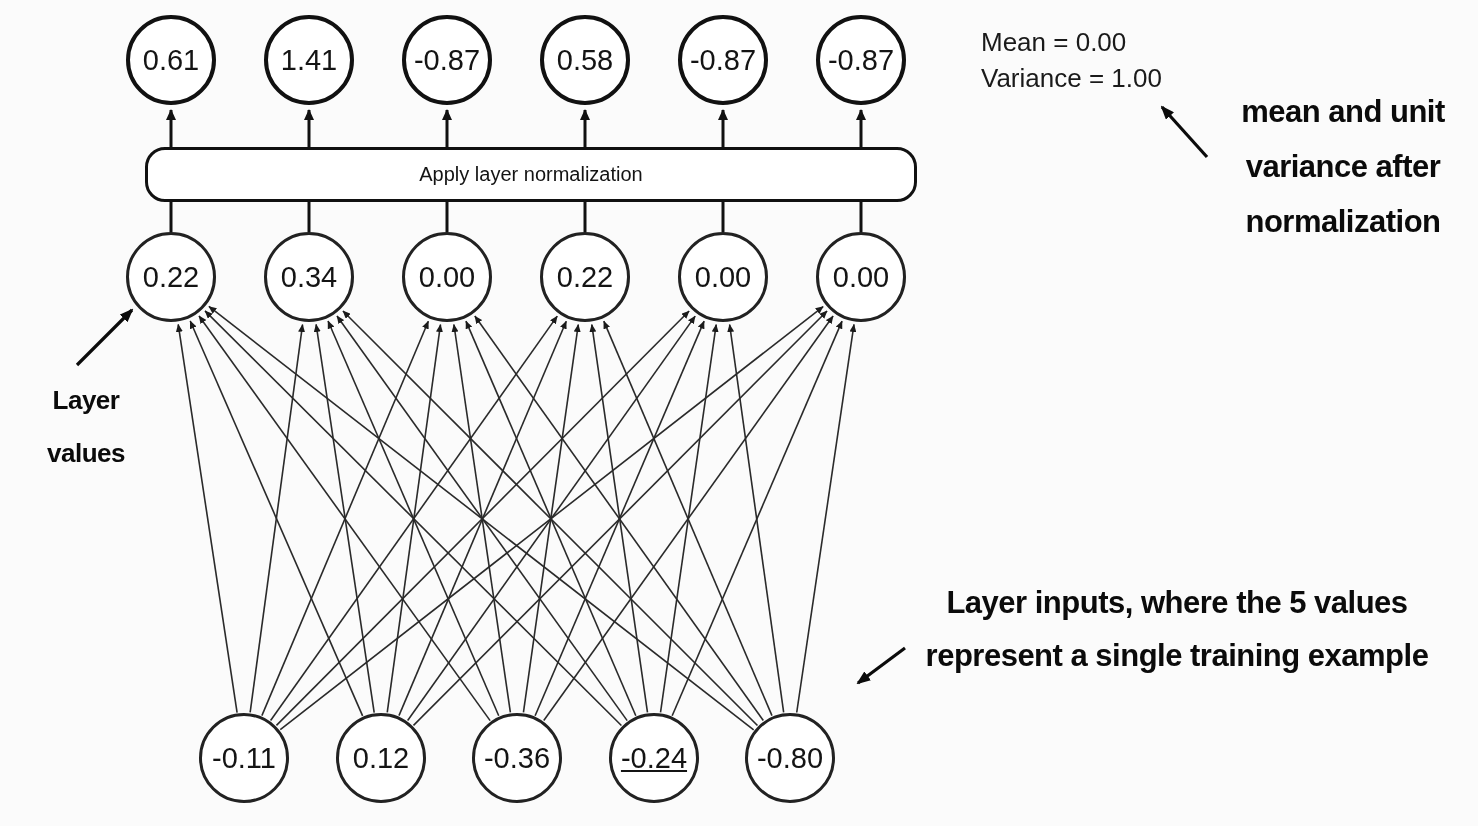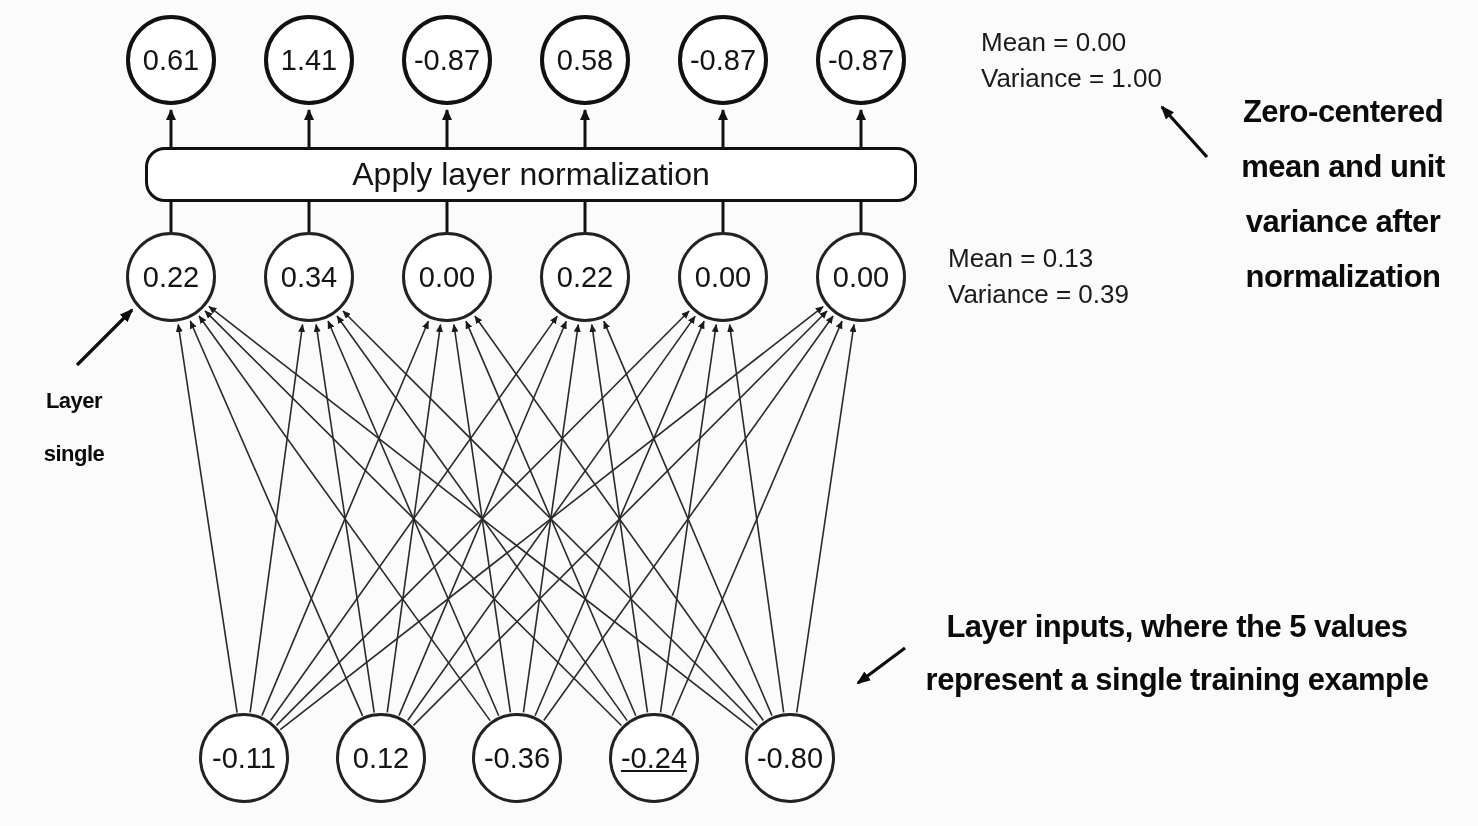--- a/index.html
+++ b/index.html
@@ -14,35 +14,35 @@
     background:#fff;display:flex;align-items:center;justify-content:center;
     font-size:29px;color:#141414;box-sizing:border-box;
   }
   .node.top{border:4px solid #111;}
   .node.mid{border:3px solid #222;}
   .node.bot{border:3px solid #222;}
   #norm-box{
     position:absolute;left:145px;top:147px;width:772px;height:55px;
     background:#fff;border:3.5px solid #111;border-radius:20px;
     box-sizing:border-box;display:flex;align-items:center;justify-content:center;
-    font-size:32px;color:#141414;
+    font-size:20px;color:#141414;
   }
   .stats{
     position:absolute;font-size:26px;line-height:36px;color:#1a1a1a;
     white-space:nowrap;
   }
   #stats-top{left:981px;top:24px;}
   #stats-mid{left:948px;top:240px;}
   .callout{
     position:absolute;font-weight:bold;color:#0b0b0b;text-align:center;
     letter-spacing:-0.5px;
   }
-  #label-outputs{left:4px;top:374px;width:140px;font-size:22px;line-height:53px;}
+  #label-outputs{left:16px;top:374px;width:140px;font-size:26px;line-height:53px;}
   #label-normalized{left:1222px;top:84px;width:242px;font-size:31px;line-height:55px;}
-  #label-inputs{left:892px;top:600px;width:570px;font-size:31px;line-height:53px;}
+  #label-inputs{left:892px;top:576px;width:570px;font-size:31px;line-height:53px;}
 </style>
 </head>
 <body>
 
 <div id="stage">
 
   <svg id="wires" viewBox="0 0 1478 826" xmlns="http://www.w3.org/2000/svg">
     <defs>
       <marker id="ah-small" markerWidth="8" markerHeight="7" refX="7.5" refY="3.5" orient="auto" markerUnits="userSpaceOnUse">
         <path d="M0,0 L8,3.5 L0,7 z" fill="#1a1a1a"></path>
@@ -129,32 +129,27 @@
   <div class="node bot" style="left:336px;top:713px;">0.12</div>
   <div class="node bot" style="left:472px;top:713px;">-0.36</div>
   <div class="node bot" style="left:609px;top:713px;text-decoration:underline;">-0.24</div>
   <div class="node bot" style="left:745px;top:713px;">-0.80</div>
 
   <div class="stats" id="stats-top">
     <div>Mean = 0.00</div>
     <div>Variance = 1.00</div>
   </div>
 
-  <div class="stats" id="stats-mid">
-    <div>Mean = 0.13</div>
-    <div>Variance = 0.39</div>
-  </div>
 
   <div class="callout" id="label-outputs">
     <div>Layer</div>
-    <div>single</div>
+    <div>values</div>
   </div>
 
   <div class="callout" id="label-normalized">
-    <div>Zero-centered</div>
     <div>mean and unit</div>
     <div>variance after</div>
     <div>normalization</div>
   </div>
 
   <div class="callout" id="label-inputs">
     <div>Layer inputs, where the 5 values</div>
     <div>represent a single training example</div>
   </div>
 

